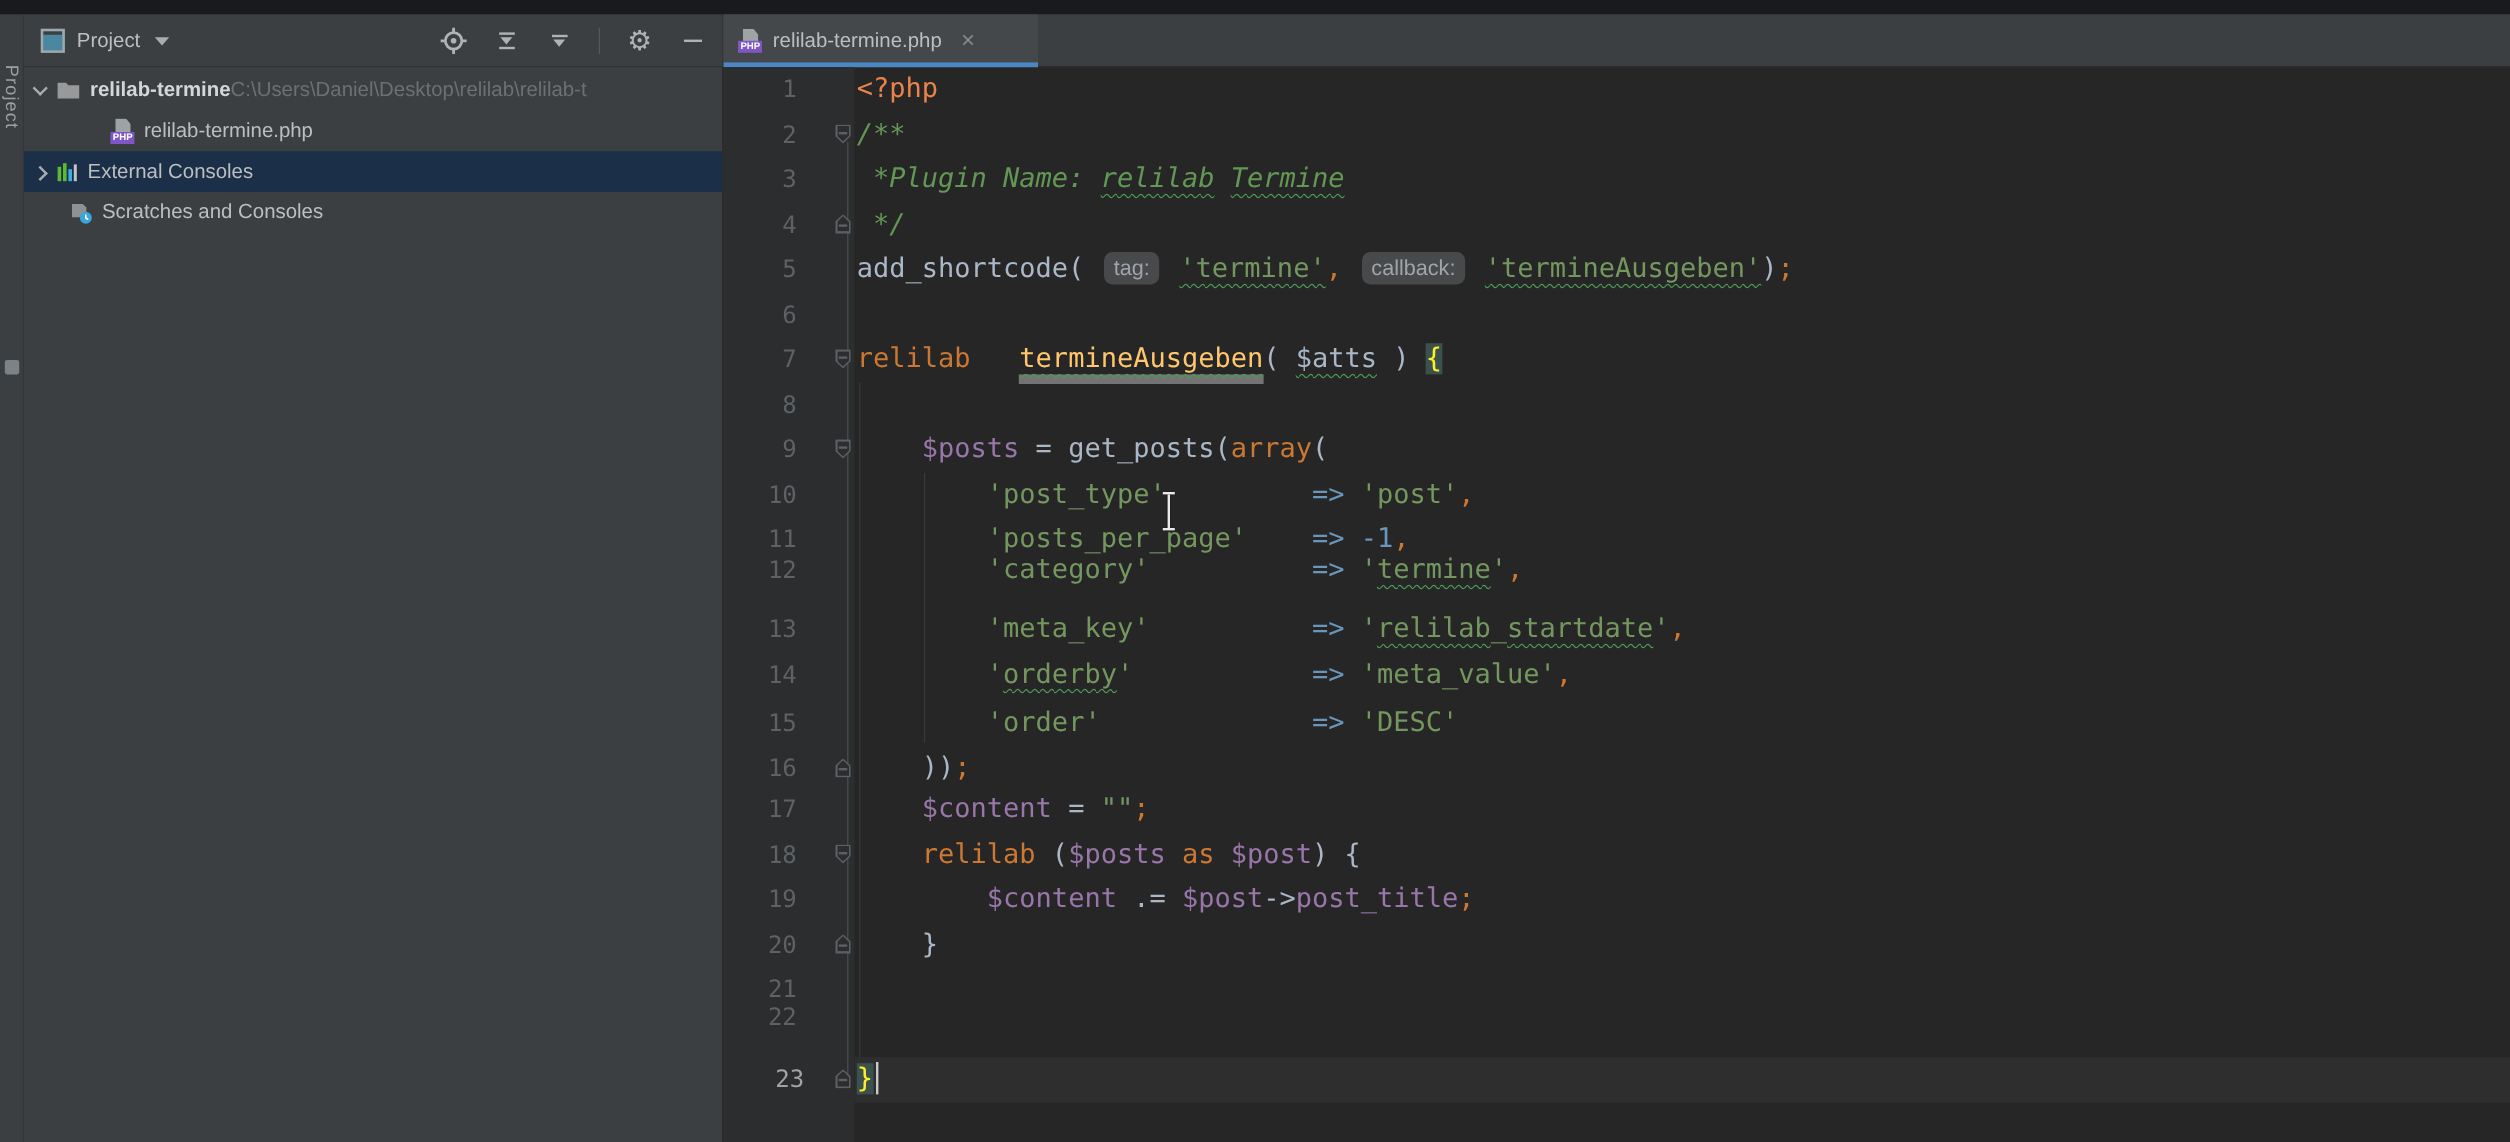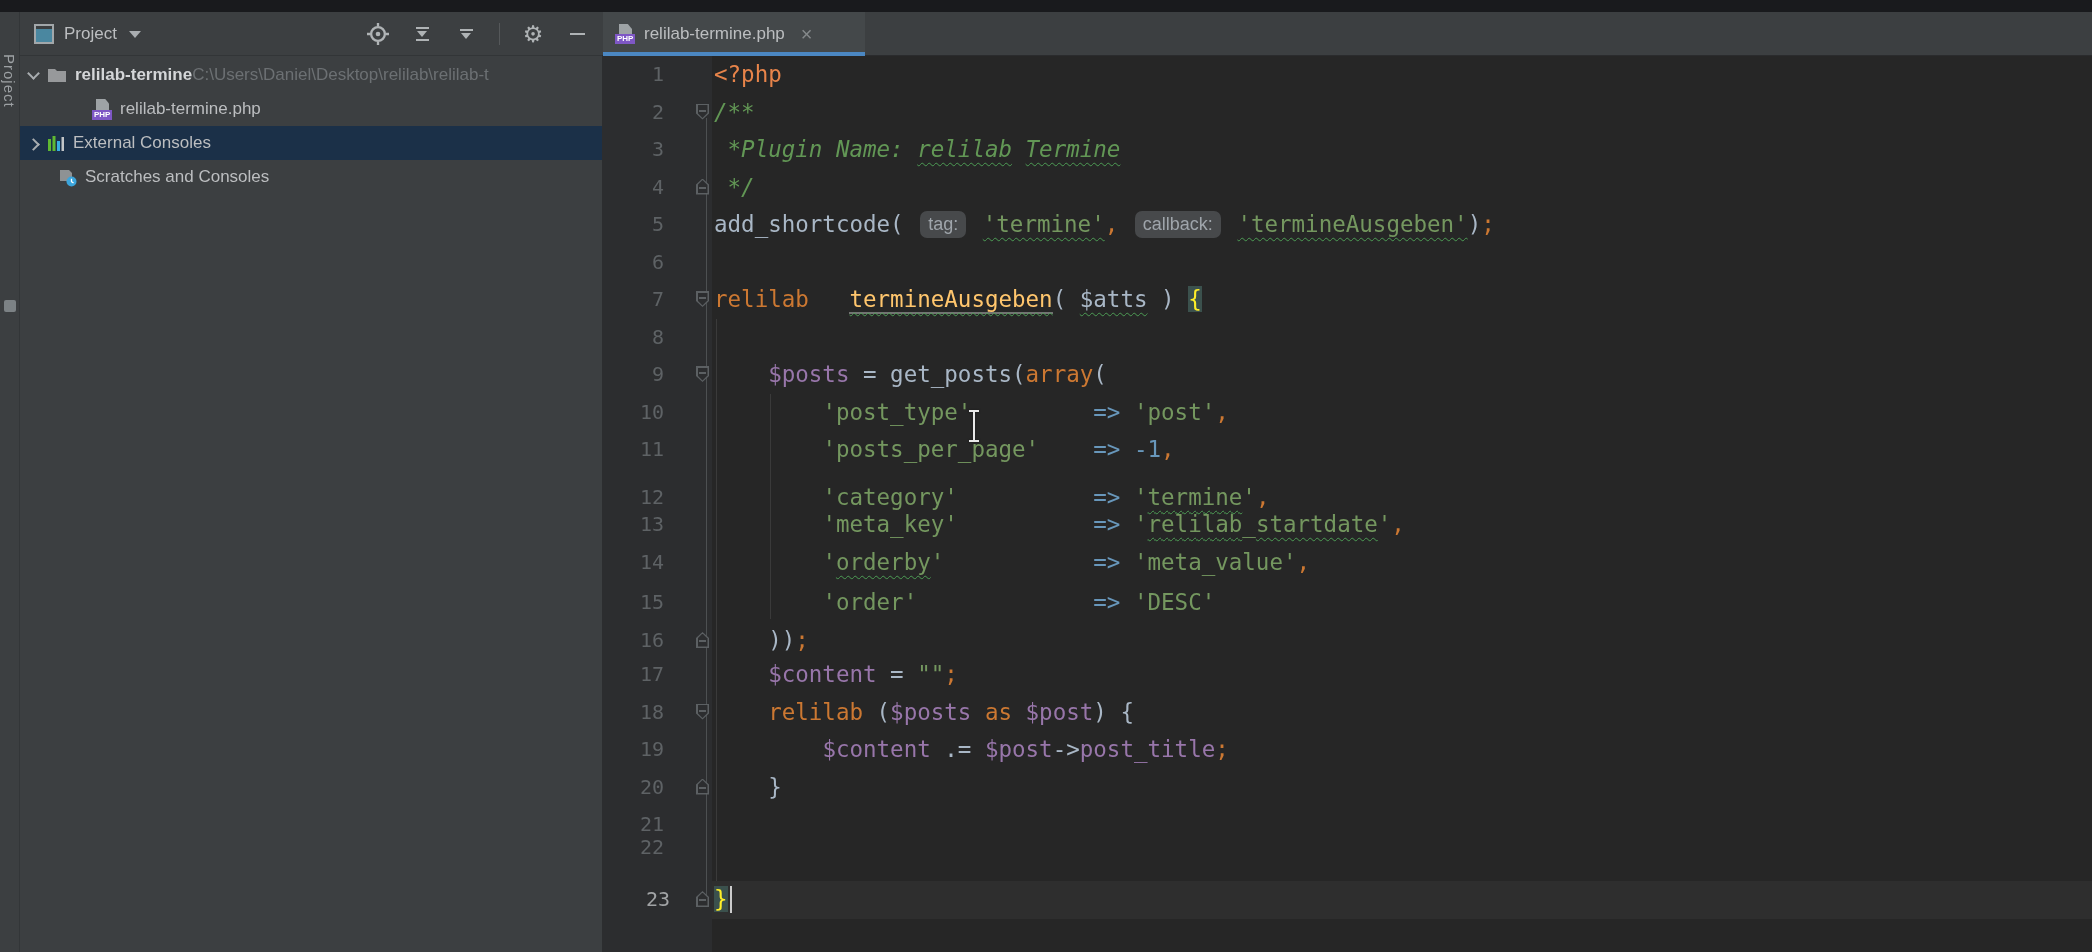--- a/index.html
+++ b/index.html
@@ -80,21 +80,21 @@
   .kw   { color:#cc7832; }
   .cmt  { color:#629755; font-style:italic; }
   .cmtw { color:#629755; font-style:italic; text-decoration:underline wavy #4c9b54 1px; text-underline-offset:5px; }
   .str  { color:#74975f; }
   .strw { color:#74975f; text-decoration:underline wavy #4c9b54 1px; text-underline-offset:5px; }
   .var  { color:#9876aa; }
   .num  { color:#6897bb; }
   .arrow{ color:#6897bb; }
   .pun  { color:#a9b7c6; }
   .semi { color:#cc7832; }
-  .fnu  { color:#ffc66d; border-bottom:2px solid #737373; text-decoration:underline wavy #4c9b54 1px; text-underline-offset:5px; }
+  .fnu  { color:#ffc66d; border-bottom:8px solid #737373; text-decoration:underline wavy #4c9b54 1px; text-underline-offset:5px; }
   .parw { color:#a9b7c6; text-decoration:underline wavy #4c9b54 1px; text-underline-offset:5px; }
   .mbrace { color:#ffef28; background:#3b514d; }
   .hint { display:inline-block; font-family:"Liberation Sans", sans-serif; font-size:18px; line-height:24px;
           color:#9fa5ab; background:#47494b; border-radius:7px; padding:1px 8px 2px; margin:0 3px; vertical-align:2px; }
   .caret-bar { display:inline-block; width:2px; height:27px; background:#cbcbcb; vertical-align:-6px; margin-left:2px; }
 
   
   .ibeam { position:absolute; left:967px; top:410px; width:14px; height:32px; filter:drop-shadow(0 0 1px #1a1a1a); }
   .ibeam .v { position:absolute; left:6px; top:2px; width:2px; height:28px; background:#e9e9e9; }
   .ibeam .h { position:absolute; left:2px; width:10px; height:2px; background:#e9e9e9; }
@@ -254,21 +254,21 @@
         <span class="txt"><span class="pun">    </span><span class="var">$posts</span><span class="pun"> = get_posts(</span><span class="kw">array</span><span class="pun">(</span></span>
       </div>
       <div class="line" style="top: 337.5px;">
         <span class="ln">10</span>
         <span class="txt"><span class="pun">        </span><span class="str">'post_type'</span><span class="pun">         </span><span class="arrow">=&gt;</span><span class="pun"> </span><span class="str">'post'</span><span class="semi">,</span></span>
       </div>
       <div class="line" style="top: 375px;">
         <span class="ln">11</span>
         <span class="txt"><span class="pun">        </span><span class="str">'posts_per_page'</span><span class="pun">    </span><span class="arrow">=&gt;</span><span class="pun"> </span><span class="num">-1</span><span class="semi">,</span></span>
       </div>
-      <div class="line" style="top: 423px;">
+      <div class="line" style="top: 401px;">
         <span class="ln">12</span>
         <span class="txt"><span class="pun">        </span><span class="str">'category'</span><span class="pun">          </span><span class="arrow">=&gt;</span><span class="pun"> </span><span class="str">'</span><span class="strw">termine</span><span class="str">'</span><span class="semi">,</span></span>
       </div>
       <div class="line" style="top: 450px;">
         <span class="ln">13</span>
         <span class="txt"><span class="pun">        </span><span class="str">'meta_key'</span><span class="pun">          </span><span class="arrow">=&gt;</span><span class="pun"> </span><span class="str">'</span><span class="strw">relilab</span><span class="str">_</span><span class="strw">startdate</span><span class="str">'</span><span class="semi">,</span></span>
       </div>
       <div class="line" style="top: 487.5px;">
         <span class="ln">14</span>
         <span class="txt"><span class="pun">        </span><span class="str">'</span><span class="strw">orderby</span><span class="str">'</span><span class="pun">           </span><span class="arrow">=&gt;</span><span class="pun"> </span><span class="str">'meta_value'</span><span class="semi">,</span></span>

